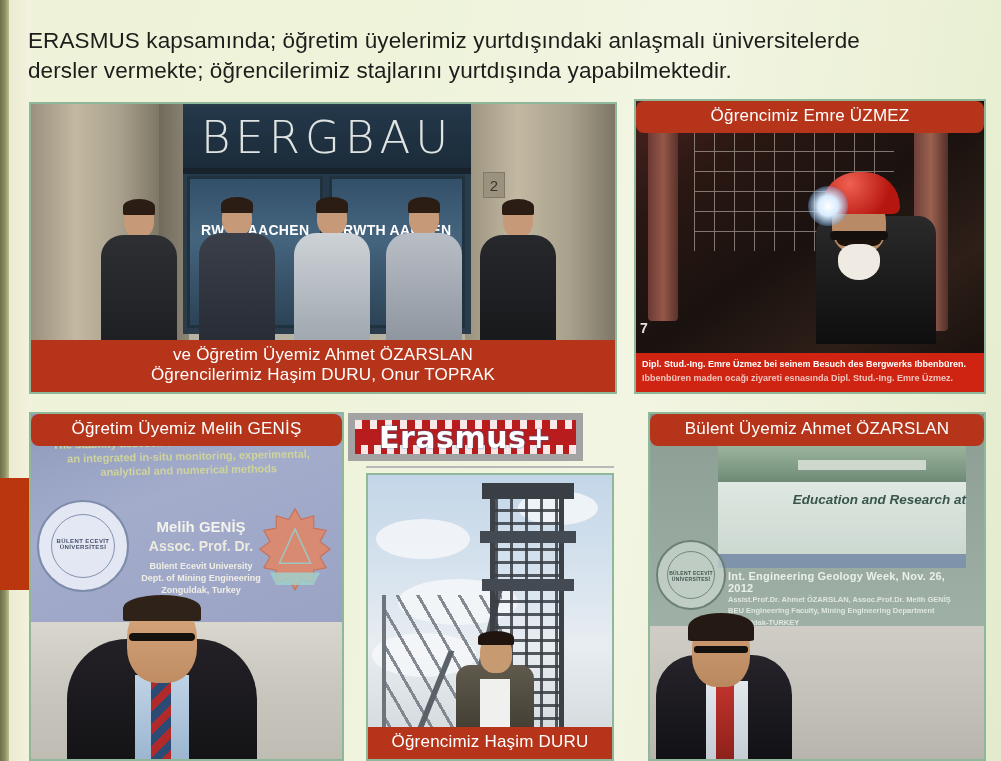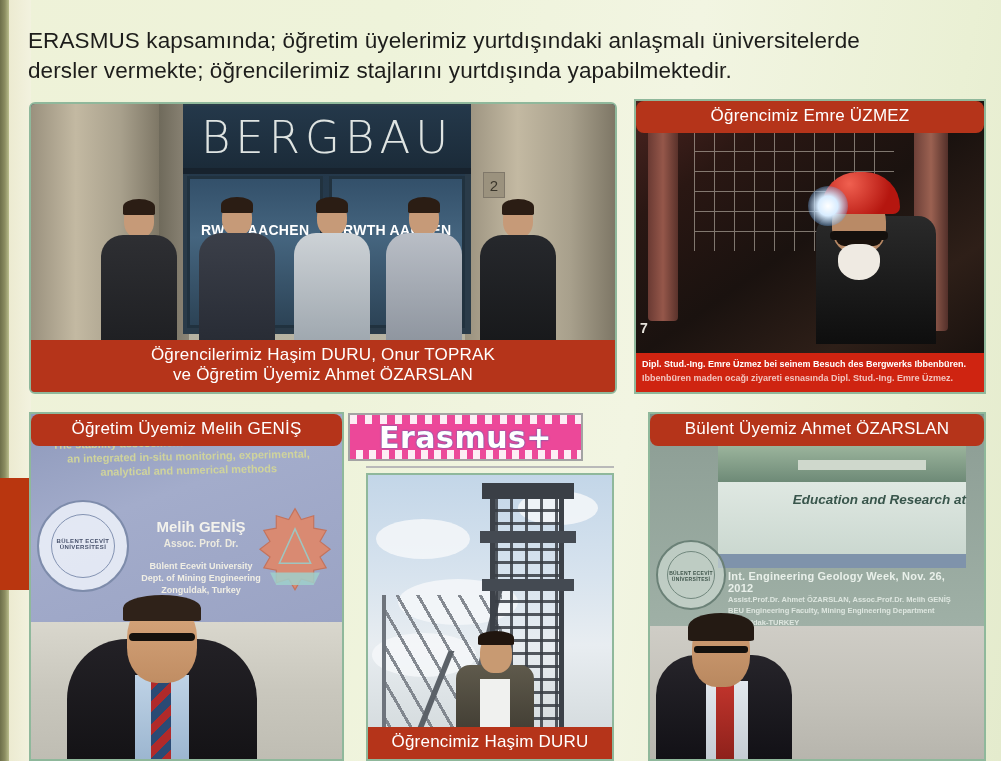--- a/index.html
+++ b/index.html
@@ -55,21 +55,21 @@
     line-height: 1.22;
     padding: 5px 4px 6px;
     letter-spacing: .2px;
     z-index: 6;
   }
   .caption-bar.top { top: 0; border-radius: 8px; }
   .caption-bar.bottom { bottom: 0; }
   .caption-bar span { display: block; white-space: nowrap; }
 
   
-  #panel-group { left: 29px; top: 102px; width: 588px; height: 292px; border-radius: 6px; }
+  #panel-group { left: 29px; top: 102px; width: 588px; height: 292px; }
   #bergbau-sky {
     position:absolute; left:0; top:0; width:100%; height:100%;
     background: linear-gradient(180deg,#2f4d6b 0%, #4b6f8f 8%, #86a4b8 16%, #b4b2a4 30%, #b9b4a2 100%);
   }
   .stone-col {
     position:absolute; top:0; bottom:0;
     background: linear-gradient(90deg,#9a917e,#c3b9a2 35%,#a8a08c 70%,#7e7766);
   }
   #col-left  { left: 0;   width: 128px; }
   #col-right { right: 0;  width: 150px; }
@@ -223,21 +223,21 @@
     position:absolute; left:14px; top:22px; right:10px;
     font-size:11px; line-height:1.25; color:#cfd39c; text-align:center;
     font-weight:bold; transform: rotate(-1.2deg);
   }
   #genis-name {
     position:absolute; left:100px; top:104px; width:140px;
     font-size:15px; font-weight:bold; color:#f3f2ec; text-align:center;
   }
   #genis-role {
     position:absolute; left:100px; top:124px; width:140px;
-    font-size:10px; font-weight:bold; color:#eceadf; text-align:center;
+    font-size:14px; font-weight:bold; color:#eceadf; text-align:center;
   }
   #genis-affil {
     position:absolute; left:92px; top:146px; width:156px;
     font-size:9px; line-height:1.35; font-weight:bold; color:#f0eee4; text-align:center;
   }
   #genis-affil span { display:block; }
   #beu-seal {
     position:absolute; left:6px; top:86px; width:92px; height:92px;
     border-radius:50%; background: rgba(245,248,255,.78);
     border:2px solid #7e8cab;
@@ -280,21 +280,21 @@
     border-radius:50% 50% 6% 6%; background:#2f2219;
   }
   #genis-glasses {
     position:absolute; left:98px; bottom:118px; width:66px; height:8px;
     background:#15110d; border-radius:4px;
   }
 
   
   #erasmus-logo {
     position:absolute; left:348px; top:413px; width:235px; height:48px;
-    background:#ec4899; border:2px solid #a3a3a3;
+    background:#b91c1c; border:7px solid #a3a3a3;
     display:flex; align-items:center; justify-content:center;
     overflow:hidden;
   }
   #erasmus-logo::before {
     content:''; position:absolute; left:0; right:0; top:0; height:9px;
     background:
       repeating-linear-gradient(90deg,#ffffff 0 7px, transparent 7px 15px);
     opacity:.9;
   }
   #erasmus-logo::after {
@@ -516,22 +516,22 @@
         <div class="hair"></div>
         <div class="body"></div>
     </div>
     <div class="person" id="p5">
       <div class="head"></div>
         <div class="hair"></div>
         <div class="body"></div>
     </div>
   </div>
   <div class="caption-bar bottom">
+    <span>ve Öğretim Üyemiz Ahmet ÖZARSLAN</span>
     <span>Öğrencilerimiz Haşim DURU, Onur TOPRAK</span>
-    <span>ve Öğretim Üyemiz Ahmet ÖZARSLAN</span>
   </div>
 </div>
 
 <div class="panel" id="panel-uzmez">
   <div class="photo">
     <div id="mine-bg"></div>
     <div id="pillar-l"></div>
     <div id="pillar-r"></div>
     <div class="mesh"></div>
     <div id="miner-body"></div>

